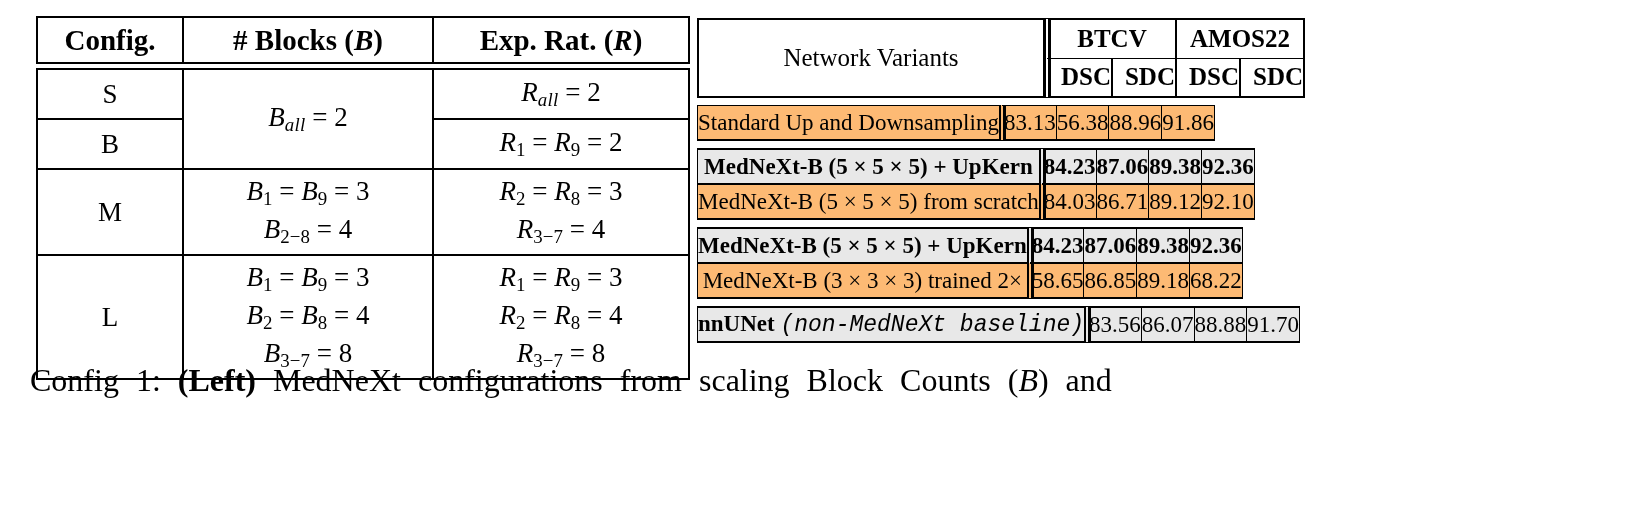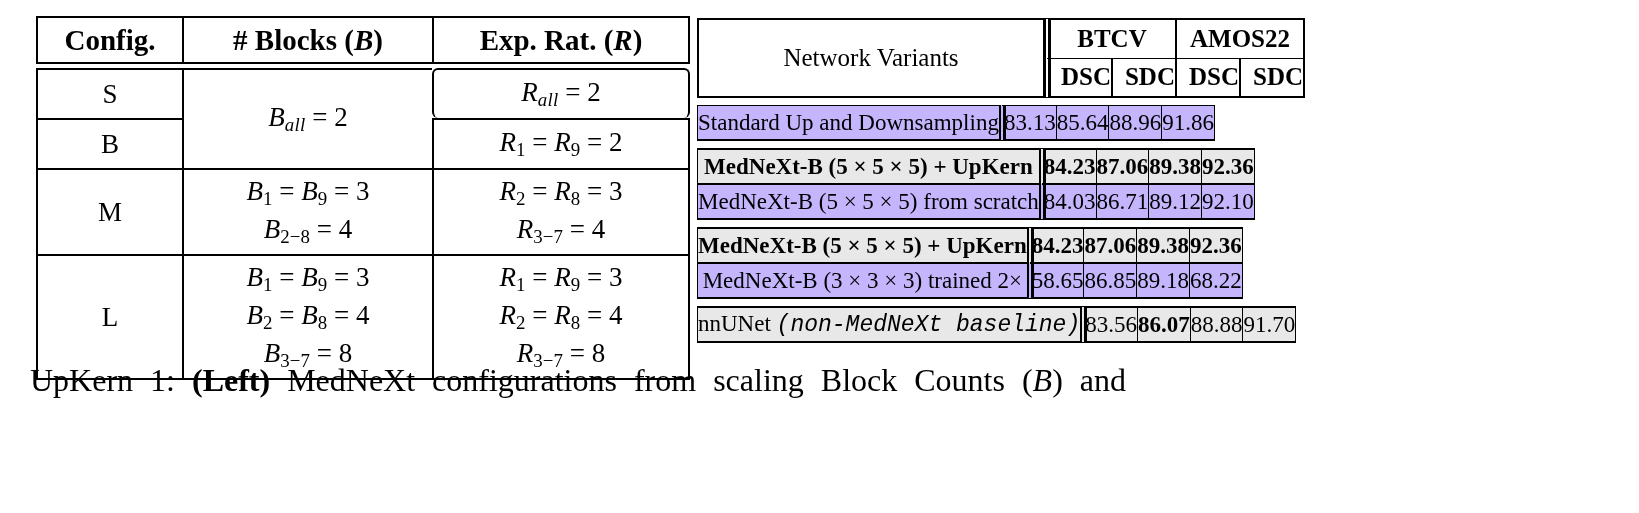--- a/index.html
+++ b/index.html
@@ -120,21 +120,21 @@
     height: 33px;
     font-size: 23px;
   }
   .rowblock td.name-col { border-left: 1.6px solid #000; }
   .rowblock td.dbl-left {
     border-left: 4.5px double #000;
     box-shadow: inset 2.5px 0 0 -0.5px #000;
   }
   .rowblock tr.shaded td { background: #e8e8e8; font-weight: bold; }
   .rowblock tr.shaded td.name-col { font-weight: bold; }
-  .rowblock tr.plain td { background: #c4b5fd; }
+  .rowblock tr.plain td { background: #fdba74; }
   .rowblock tr.top-row td { border-top: 2.4px solid #000; }
   .rowblock tr.bot-row td { border-bottom: 2.4px solid #000; }
 
   
   #rt-head {
     border-collapse: separate;
     border-spacing: 0;
     margin-bottom: 7px;
   }
   #rt-head td {
@@ -170,21 +170,21 @@
     font-size: 25px;
     font-weight: bold;
     width: 72px;
     text-align: right;
   }
   #rt-head .sub2.dbl-left {
     border-left: 4.5px double #000;
     box-shadow: inset 2.5px 0 0 -0.5px #000;
   }
   .ital { font-style: italic; }
-  .bold { font-weight: normal; text-align: center; }
+  .bold { font-weight: bold; text-align: center; }
 
   
   #caption {
     position: absolute;
     left: 30px;
     top: 356px;
     width: 1500px;
     font-size: 32px;
     line-height: 1.52;
     text-align: justify;
@@ -215,21 +215,21 @@
       </table>
 
     <table id="lt-body" class="tbl lt">
 
       <tbody>
           <tr>
         <td class="cfg" style="width:128px;height:44px;">S</td>
         <td rowspan="2" style="width:232px;">
           <div class="mathline"><i>B</i><span class="sub">all</span> <span class="eq">=</span> <span class="num">2</span></div>
         </td>
-        <td class="last-col" style="width:238px;height:44px;border-radius:6px;">
+        <td class="last-col" style="width:238px;height:44px;">
           <div class="mathline"><i>R</i><span class="sub">all</span> <span class="eq">=</span> <span class="num">2</span></div>
         </td>
       </tr>
 
       <tr>
         <td class="cfg" style="height:44px;">B</td>
         <td class="last-col" style="height:44px;">
           <div class="mathline"><i>R</i><span class="subn">1</span> <span class="eq">=</span> <i>R</i><span class="subn">9</span> <span class="eq">=</span> <span class="num">2</span></div>
         </td>
       </tr>
@@ -279,21 +279,21 @@
         <td class="sub2" style="border-bottom:2.4px solid #000;">SDC</td>
       </tr>
     </tbody>
       </table>
 
     <table class="tbl rowblock">
       <tbody>
       <tr class="plain bot-row">
         <td class="name-col">Standard Up and Downsampling</td>
         <td class="num-col dbl-left">83.13</td>
-        <td class="num-col">85.64</td>
+        <td class="num-col">56.38</td>
         <td class="num-col">88.96</td>
         <td class="num-col">91.86</td>
       </tr>
     </tbody>
       </table>
 
     <table class="tbl rowblock">
       <tbody>
           <tr class="shaded top-row">
         <td class="name-col">MedNeXt-B (5 × 5 × 5) + UpKern</td>
@@ -329,26 +329,26 @@
         <td class="num-col">68.22</td>
       </tr>
     </tbody>
       </table>
 
     <table class="tbl rowblock">
       <tbody>
           <tr class="shaded top-row bot-row">
         <td class="name-col"><span class="bold">nnUNet</span> <span class="ital" style="font-weight:normal;font-family:Liberation Mono, monospace;">(non-MedNeXt baseline)</span></td>
         <td class="num-col dbl-left" style="font-weight:normal;">83.56</td>
-        <td class="num-col" style="font-weight:bold;">86.07</td>
+        <td class="num-col" style="font-weight:normal;">86.07</td>
         <td class="num-col" style="font-weight:normal;">88.88</td>
         <td class="num-col" style="font-weight:normal;">91.70</td>
       </tr>
     </tbody>
       </table>
 
   </div>
 
   <div id="caption">
-    <span class="line l1"><span>UpKern 1:</span> <span class="b">(Left)</span> <span>MedNeXt configurations from scaling Block Counts (</span><span class="it">B</span>) and</span>
+    <span class="line l1"><span>Config 1:</span> <span class="b">(Left)</span> <span>MedNeXt configurations from scaling Block Counts (</span><span class="it">B</span>) and</span>
   </div>
 
 </div>
 
 </body></html>

